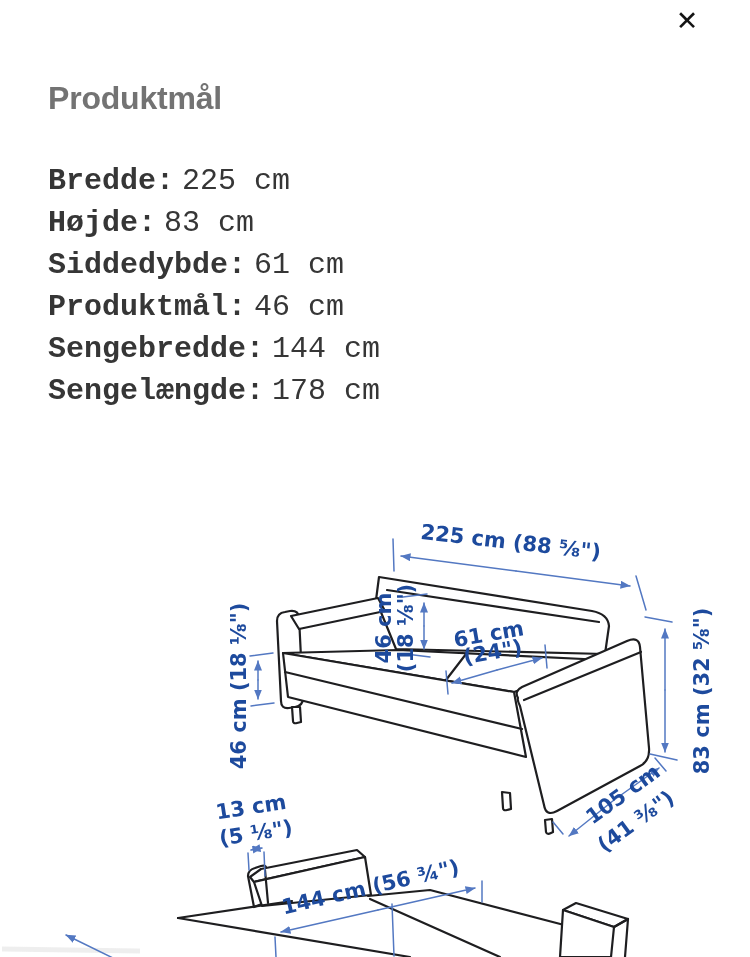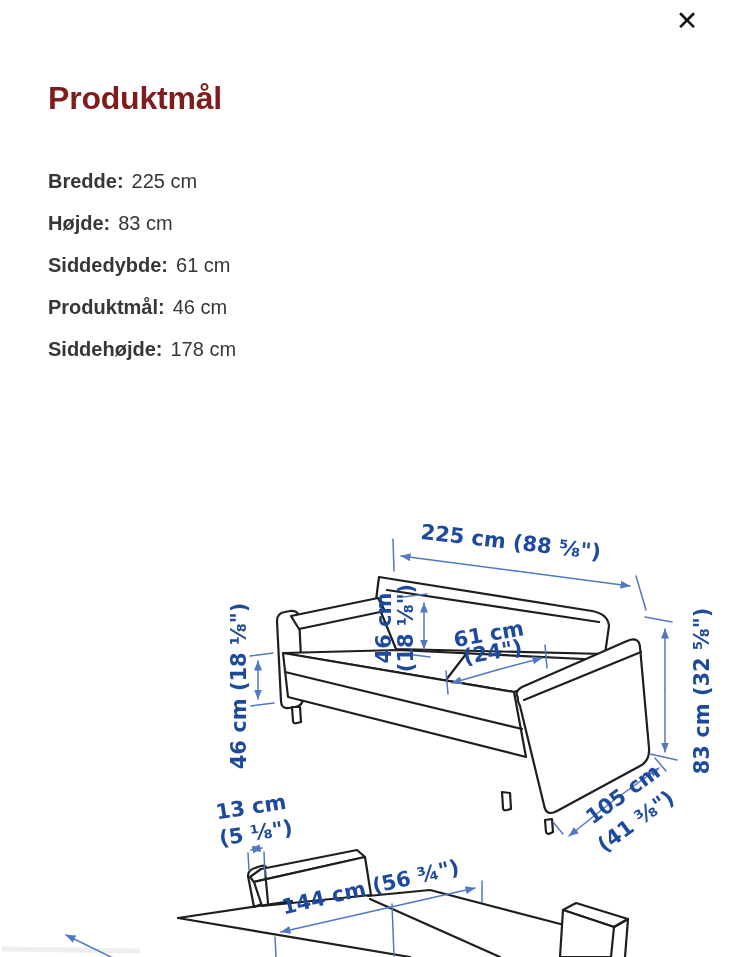--- a/index.html
+++ b/index.html
@@ -2,23 +2,23 @@
 <html><head>
 <meta charset="utf-8">
 <style>
   html,body{margin:0;padding:0;background:#fff;}
   .page{position:relative;width:750px;height:957px;background:#ffffff;overflow:hidden;
         font-family:"Liberation Sans",sans-serif;}
   .close-btn{position:absolute;top:-2px;left:664px;width:46px;height:46px;border:none;
              background:transparent;cursor:pointer;font-size:27px;font-weight:700;color:#141414;
              line-height:46px;text-align:center;padding:0;font-family:"DejaVu Sans",sans-serif;}
   .title{position:absolute;left:48px;top:80px;margin:0;font-size:32px;font-weight:700;
-         color:#7f1d1d;letter-spacing:-0.2px;}
+         color:#737373;letter-spacing:-0.2px;}
   .measurements{position:absolute;left:48px;top:160px;list-style:none;margin:0;padding:0;}
-  .measurements li{font-size:20px;line-height:42px;color:#363636;white-space:nowrap;}
+  .measurements li{font-size:30px;line-height:42px;color:#363636;white-space:nowrap;font-family:Liberation Mono, monospace;}
   .measurements .lbl{font-weight:700;color:#363636;}
   .measurements .val{font-weight:400;color:#363636;margin-left:8px;}
   .diagram-wrap{position:absolute;left:0;top:520px;width:750px;height:437px;}
   
   .outline{stroke:#1e1e20;stroke-width:2.2;fill:none;stroke-linejoin:round;stroke-linecap:round;}
   .outline-fill{stroke:#1e1e20;stroke-width:2.2;fill:#ffffff;stroke-linejoin:round;stroke-linecap:round;}
   .dimline{stroke:#5378c2;stroke-width:1.5;fill:none;stroke-linecap:round;}
   .dimtext{fill:#1d4a9d;font-weight:700;font-size:21px;font-family:"DejaVu Sans",sans-serif;}
   .smudge{stroke:#ececec;stroke-width:5;opacity:0.85;}
 </style>
@@ -31,21 +31,22 @@
     <span>✕</span>
   </button>
 
   <h1 class="title">Produktmål</h1>
 
   <ul class="measurements">
     <li><span class="lbl">Bredde:</span><span class="val">225 cm</span></li>
     <li><span class="lbl">Højde:</span><span class="val">83 cm</span></li>
     <li><span class="lbl">Siddedybde:</span><span class="val">61 cm</span></li>
     <li><span class="lbl">Produktmål:</span><span class="val">46 cm</span></li>
-    <li><span class="lbl">Siddehøjde:</span><span class="val">178 cm</span></li>
+    <li><span class="lbl">Sengebredde:</span><span class="val">144 cm</span></li>
+    <li><span class="lbl">Sengelængde:</span><span class="val">178 cm</span></li>
   </ul>
 
   <div class="diagram-wrap">
     <svg width="750" height="437" viewBox="0 520 750 437" xmlns="http://www.w3.org/2000/svg">
       <defs>
         <marker id="ah" markerWidth="11" markerHeight="10" refX="9.5" refY="4" orient="auto" markerUnits="userSpaceOnUse">
           <path d="M0,0 L10,4 L0,8 Z" fill="#5378c2"></path>
         </marker>
       </defs>
 

